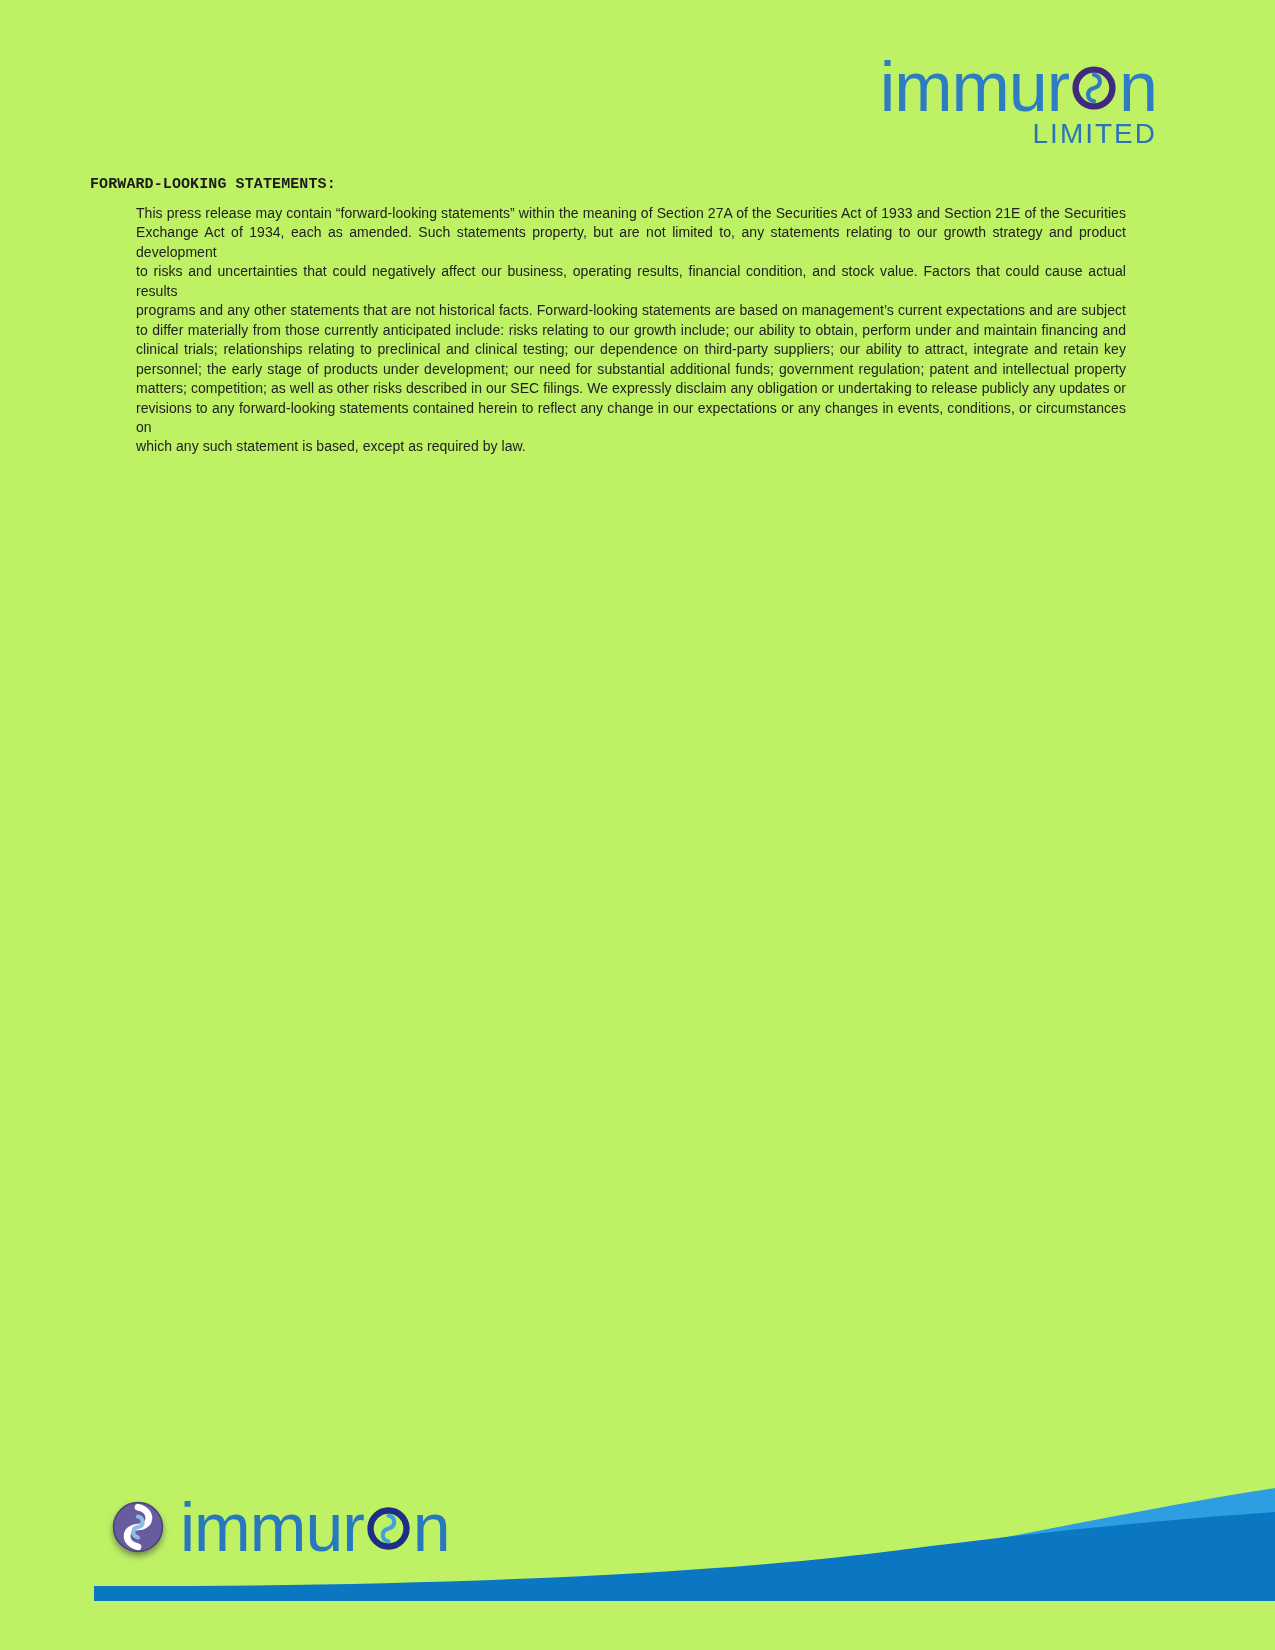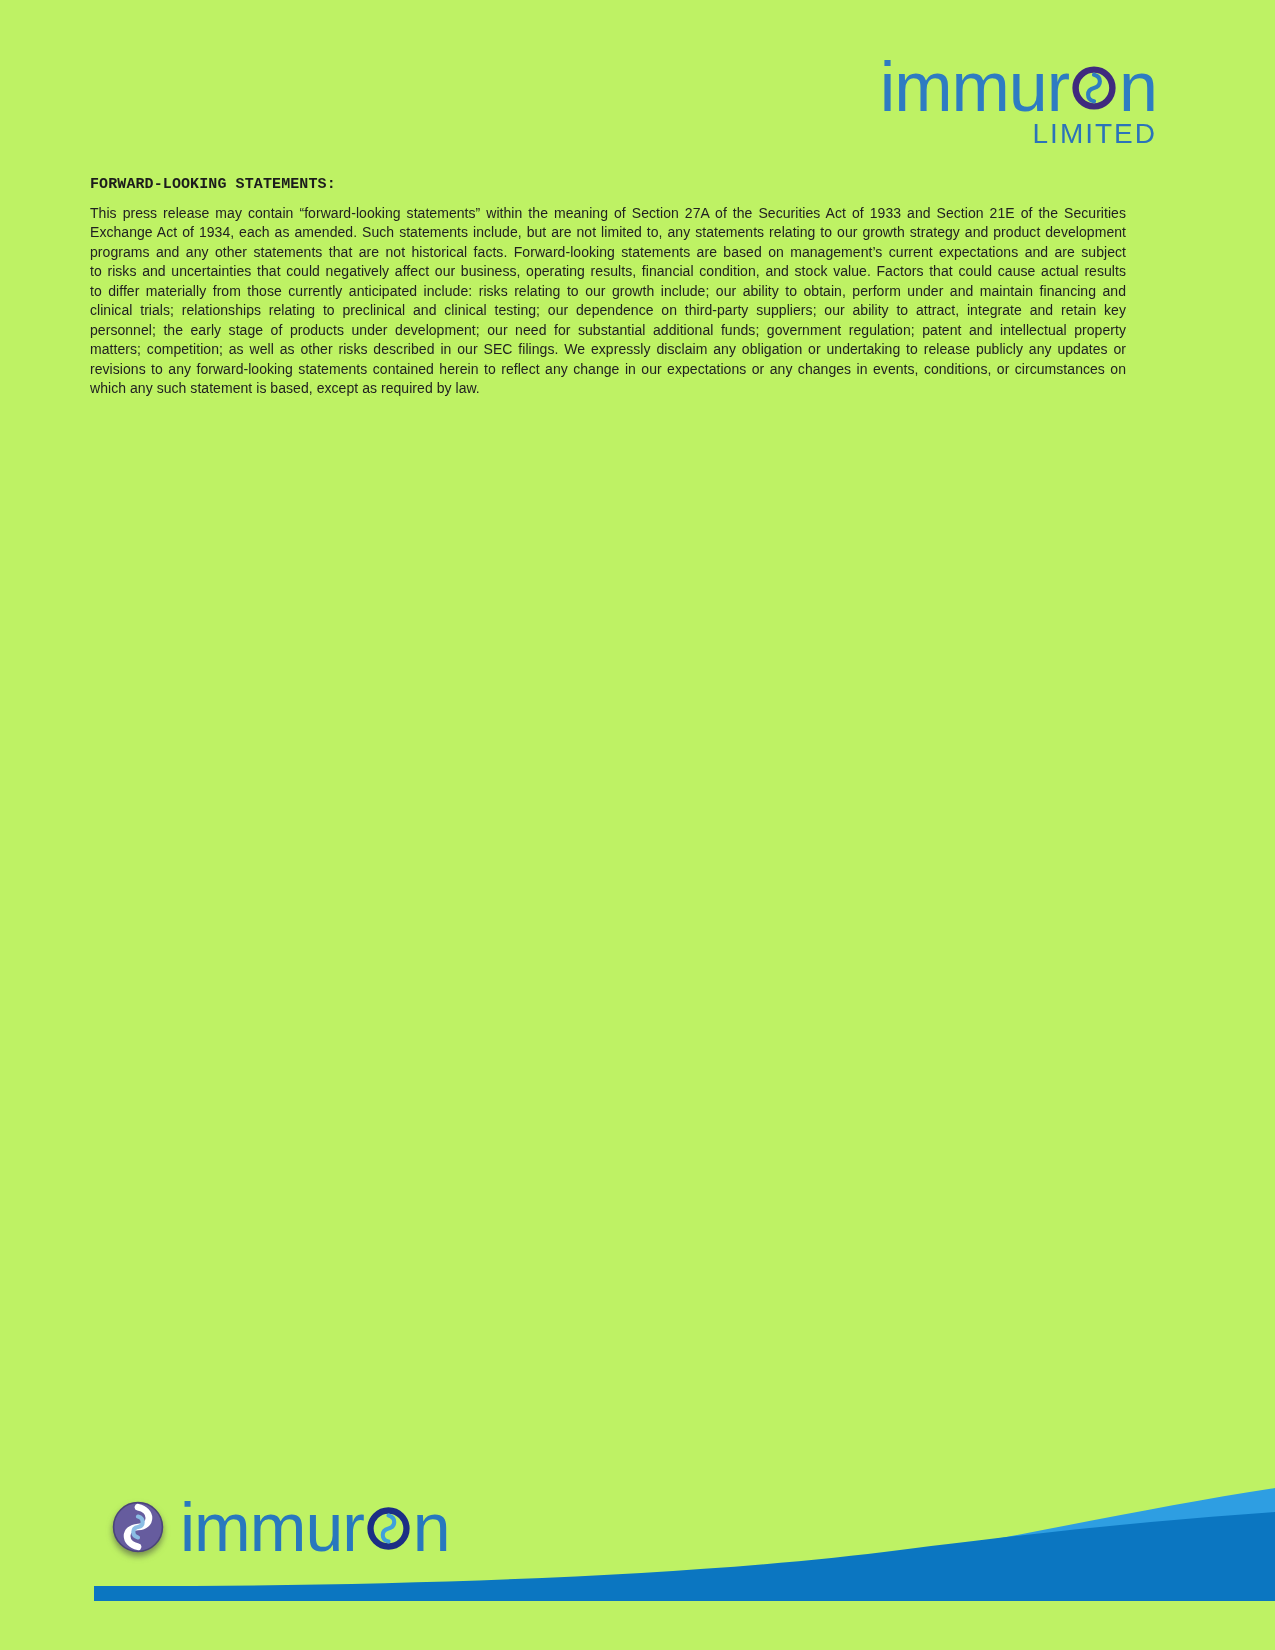--- a/index.html
+++ b/index.html
@@ -57,20 +57,21 @@
     top: 204px;
     width: 1036px;
     font-size: 14px;
     line-height: 19.45px;
     color: #212121;
     letter-spacing: 0.05px;
   }
   .para-line {
     text-align: justify;
     text-align-last: justify;
+    margin-left: 46px;
   }
   .para-line:last-child { text-align-last: left; }
 
   
   .footer-logo {
     position: absolute;
     left: 112px;
     top: 1493px;
     display: flex;
     align-items: center;
@@ -121,23 +122,23 @@
       </span>
       <span>n</span>
     </div>
     <div class="logo-limited">LIMITED</div>
   </div>
 
   <div class="fls-heading">FORWARD-LOOKING STATEMENTS:</div>
 
   <div class="fls-paragraph">
     <div class="para-line">This press release may contain “forward-looking statements” within the meaning of Section 27A of the Securities Act of 1933 and Section 21E of the Securities</div>
-    <div class="para-line">Exchange Act of 1934, each as amended.  Such statements include, but are not limited to, any statements relating to our growth strategy and product development</div>
+    <div class="para-line">Exchange Act of 1934, each as amended.  Such statements property, but are not limited to, any statements relating to our growth strategy and product development</div>
+    <div class="para-line">to risks and uncertainties that could negatively affect our business, operating results, financial condition, and stock value. Factors that could cause actual results</div>
     <div class="para-line">programs and any other statements that are not historical facts.  Forward-looking statements are based on management’s current expectations and are subject</div>
-    <div class="para-line">to risks and uncertainties that could negatively affect our business, operating results, financial condition, and stock value. Factors that could cause actual results</div>
     <div class="para-line">to differ materially from those currently anticipated include: risks relating to our growth include; our ability to obtain, perform under and maintain financing and</div>
     <div class="para-line">clinical trials; relationships relating to preclinical and clinical testing; our dependence on third-party suppliers; our ability to attract, integrate and retain key</div>
     <div class="para-line">personnel; the early stage of products under development; our need for substantial additional funds; government regulation; patent and intellectual property</div>
     <div class="para-line">matters; competition; as well as other risks described in our SEC filings. We expressly disclaim any obligation or undertaking to release publicly any updates or</div>
     <div class="para-line">revisions to any forward-looking statements contained herein to reflect any change in our expectations or any changes in events, conditions, or circumstances on</div>
     <div class="para-line">which any such statement is based, except as required by law.</div>
   </div>
 
   <div class="footer-logo">
     <span class="footer-icon">

